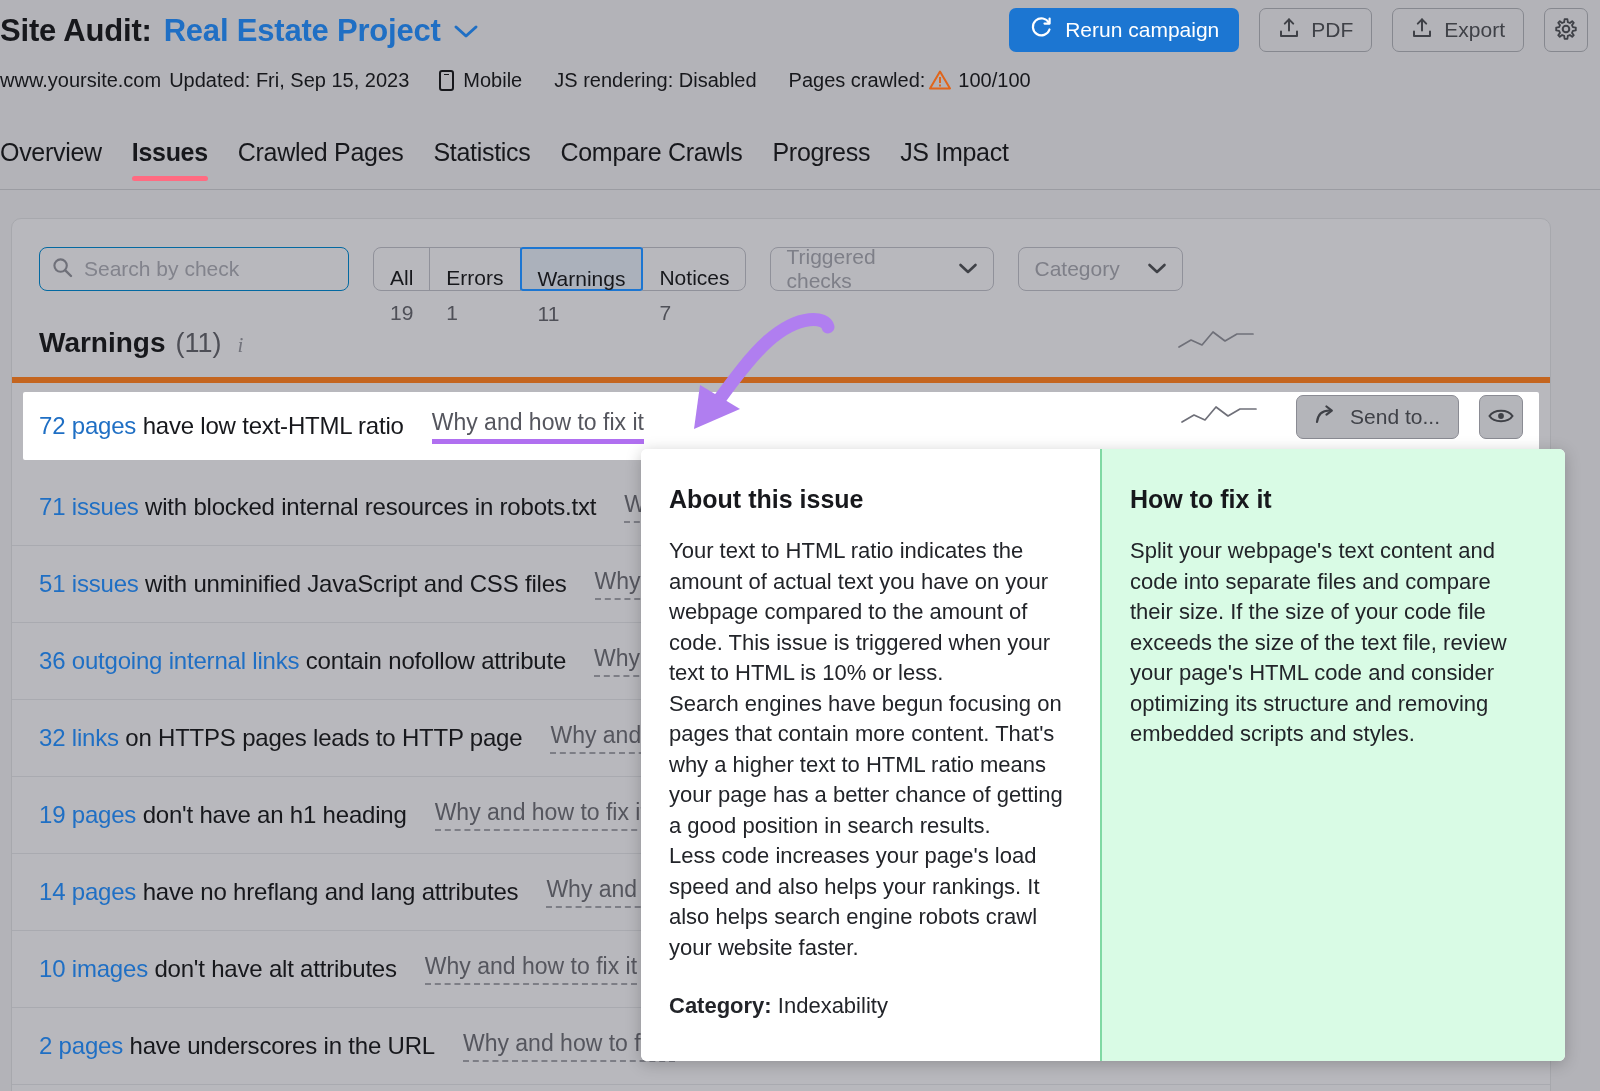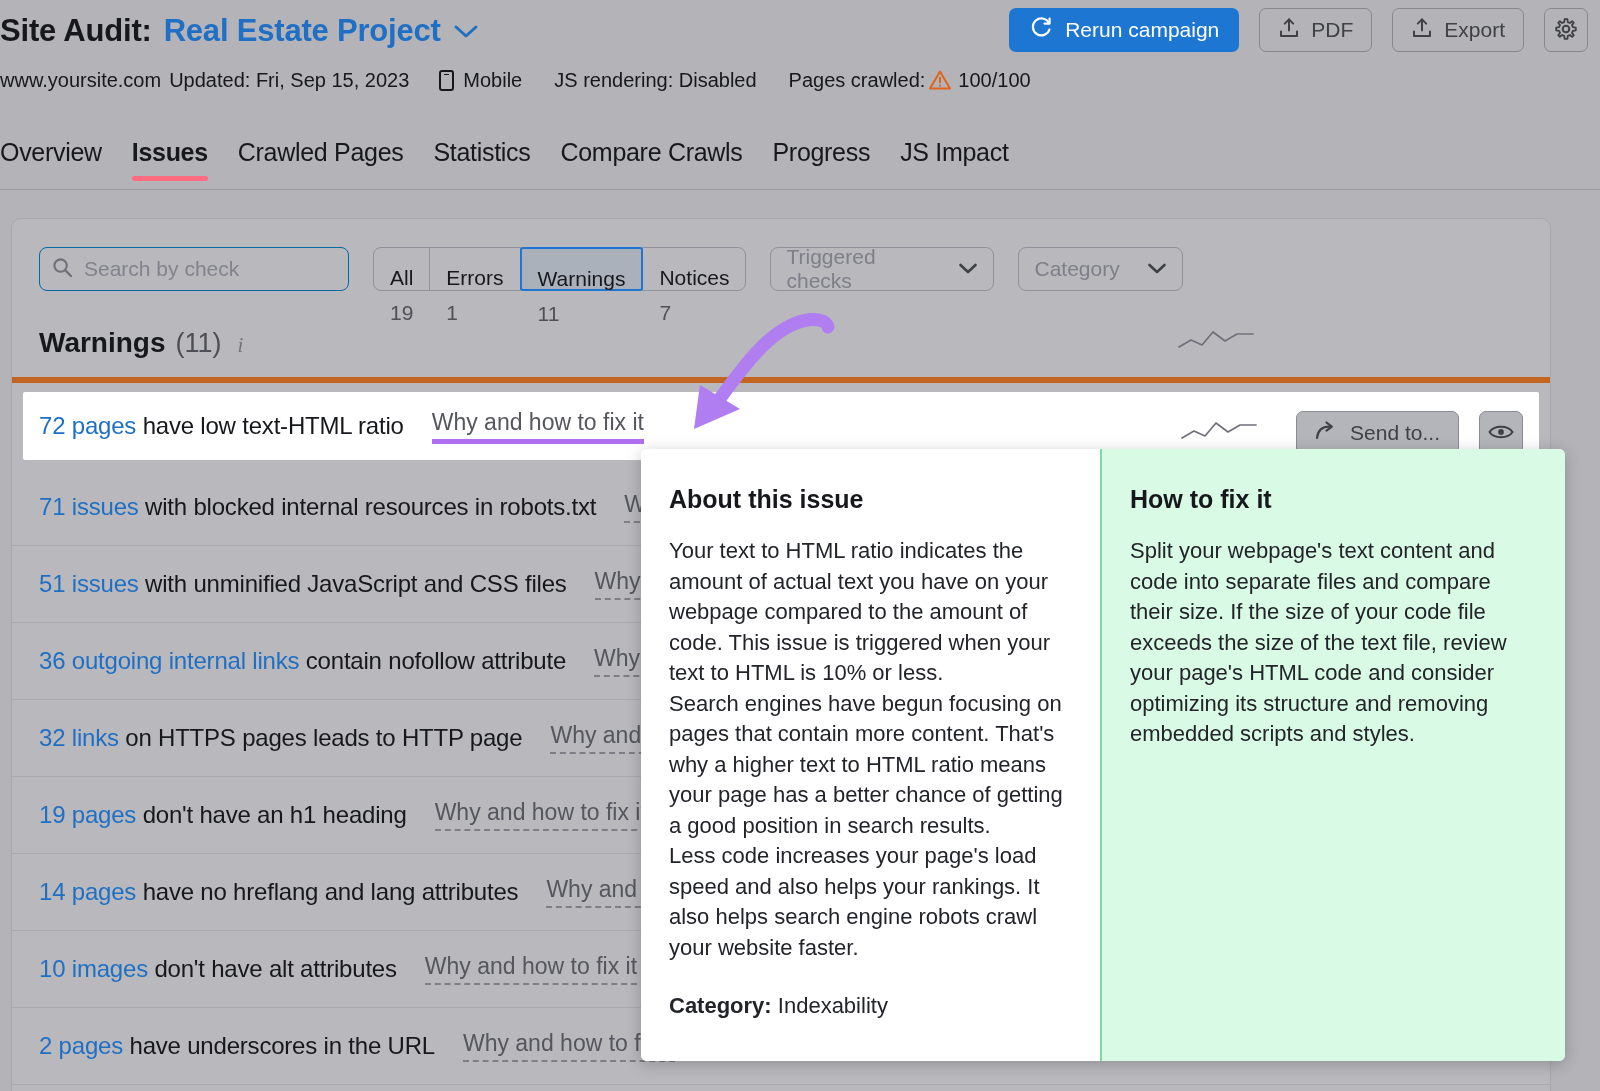--- a/index.html
+++ b/index.html
@@ -364,21 +364,21 @@
   <div class="rows">
 
     <div class="row first">
       <span class="row-text">
         <span class="row-link">72 pages</span>
         <span>have low text-HTML ratio</span>
       </span>
       <span class="why-link hl">Why and how to fix it</span>
     </div>
 
-    <div style="position:absolute; right:27px; top:28px; display:flex; align-items:center; gap:20px;">
+    <div style="position:absolute; right:27px; top:12px; display:flex; align-items:center; gap:20px;">
       <span style="margin-right:18px">
         <svg width="78" height="26" viewBox="0 0 78 26">
             <path d="M2 20 L14 13 L25 18 L36 5 L48 14 L60 7 L76 7" stroke="#6f7079" stroke-width="1.7" fill="none" stroke-linejoin="round" stroke-linecap="round"></path>
           </svg>
       </span>
       <button class="btn-sendto">
         <span>
           <svg width="22" height="20" viewBox="0 0 22 20">
               <path d="M2 17 C3 8 9 5.5 14.5 5.5" stroke="#3f4147" stroke-width="2.2" fill="none" stroke-linecap="round"></path>
               <path d="M11.5 1.5 L16.8 5.6 L11.5 9.7" stroke="#3f4147" stroke-width="2.2" fill="none" stroke-linecap="round" stroke-linejoin="round"></path>

